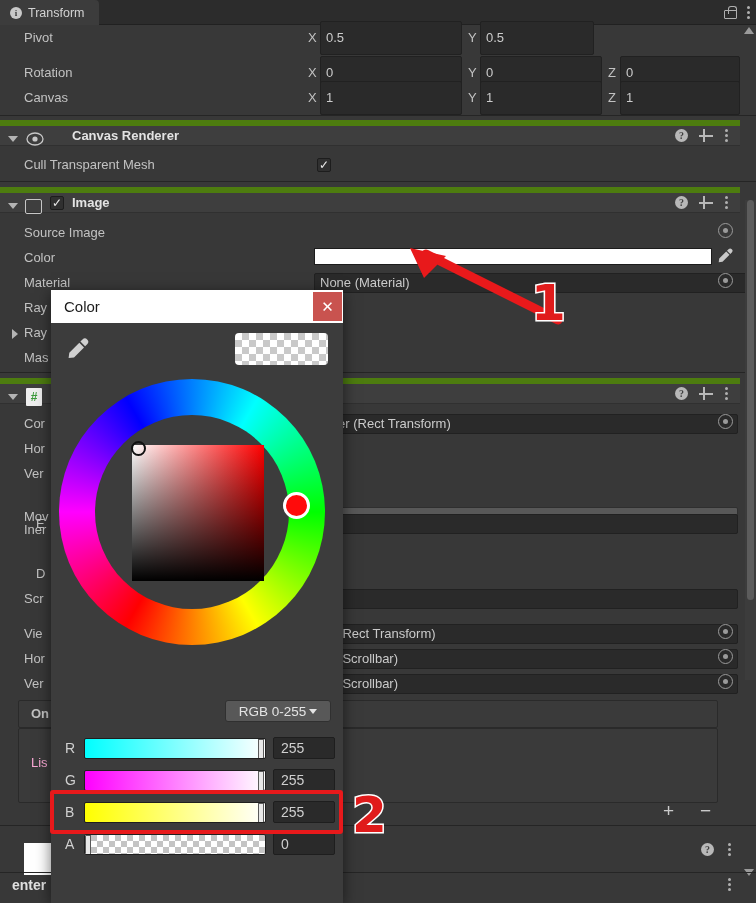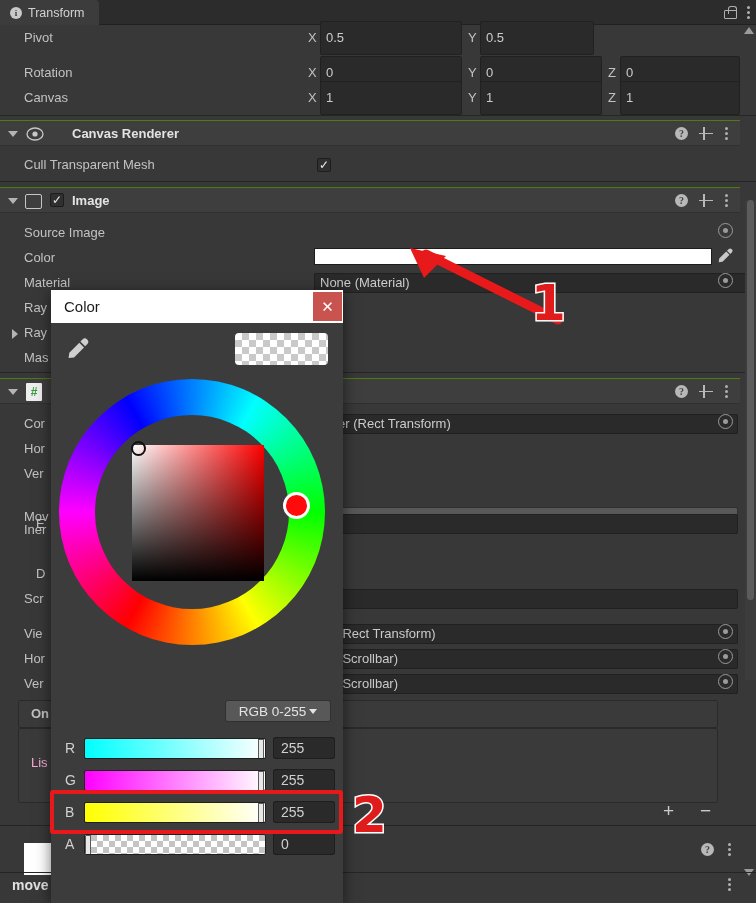--- a/index.html
+++ b/index.html
@@ -64,21 +64,21 @@
     background:#2a2a2a; border:1px solid #212121; border-radius:2px;
     height:19px; display:flex; align-items:center;
     padding:16px 5px; color:#cccccc; font-size:13px;
   }
   .axis { position:absolute; color:#c2c2c2; font-size:13px; }
 
   
   .comp-header {
     position:absolute; left:0; width:740px; height:26px;
     background:#3e3e3e;
-    border-top:1px solid #4d7c0f; border-bottom:1px solid #303030;
+    border-top:6px solid #4d7c0f; border-bottom:1px solid #303030;
     display:flex; align-items:center;
   }
   .comp-title { position:absolute; left:72px; font-weight:bold; color:#e3e3e3; font-size:13px; }
   .tri {
     position:absolute; left:8px; width:0;height:0;
     border-left:5px solid transparent; border-right:5px solid transparent;
     border-top:6px solid #b4b4b4;
   }
   .tri-right {
     position:absolute; width:0;height:0;
@@ -458,21 +458,21 @@
 </div>
 <div class="list-box" style="left:18px; top:728px; width:700px; height:75px;">
   <span style="position:absolute;left:12px;top:26px;color:#f9a8d4;">Lis</span>
 </div>
 <span class="plusminus" style="left:663px; top:800px;">+</span>
 <span class="plusminus" style="left:700px; top:800px;">−</span>
 
 <div class="panel-divider" style="top:825px;"></div>
 
 <div style="position:absolute;left:24px;top:843px;width:36px;height:32px;background:#ffffff;"></div>
-<div style="position:absolute;left:12px;top:877px;color:#e0e0e0;font-weight:bold;font-size:14px;">move</div>
+<div style="position:absolute;left:12px;top:877px;color:#e0e0e0;font-weight:bold;font-size:14px;">enter</div>
 <div class="panel-divider" style="top:872px;"></div>
 <span class="help-icon" style="position:absolute;right:42px;top:843px;">?</span>
 <span class="kebab" style="position:absolute;right:25px;top:843px;">
     <i></i>
     <i></i>
     <i></i>
   </span>
 <span class="kebab" style="position:absolute;right:25px;top:878px;">
     <i></i>
     <i></i>

